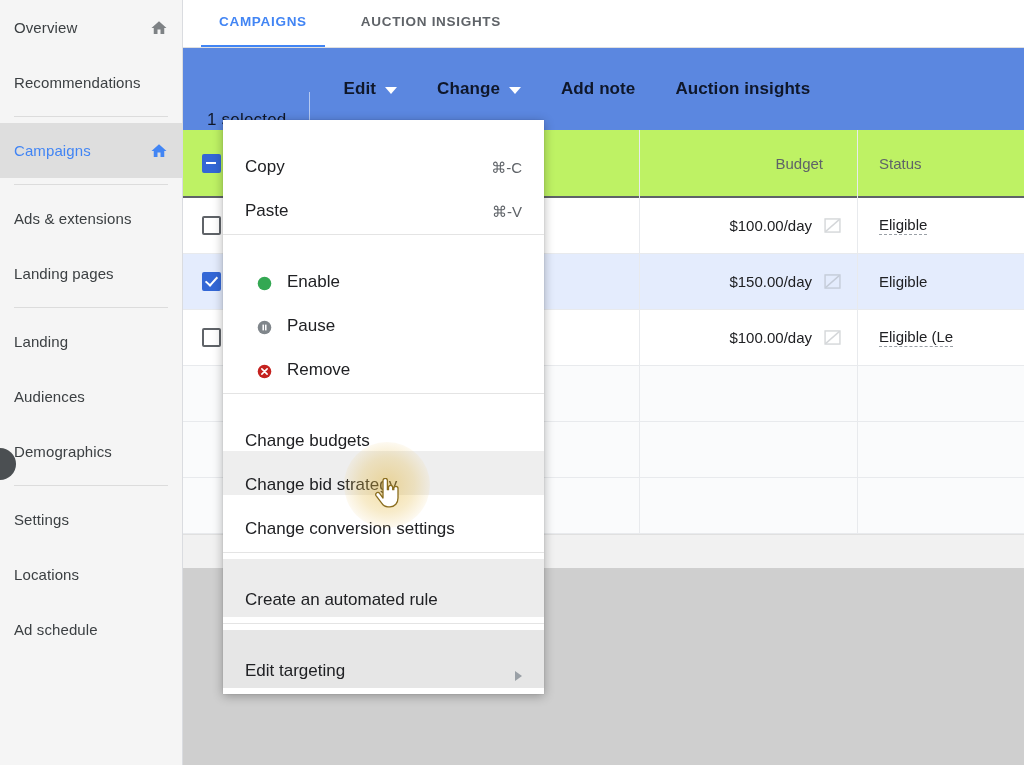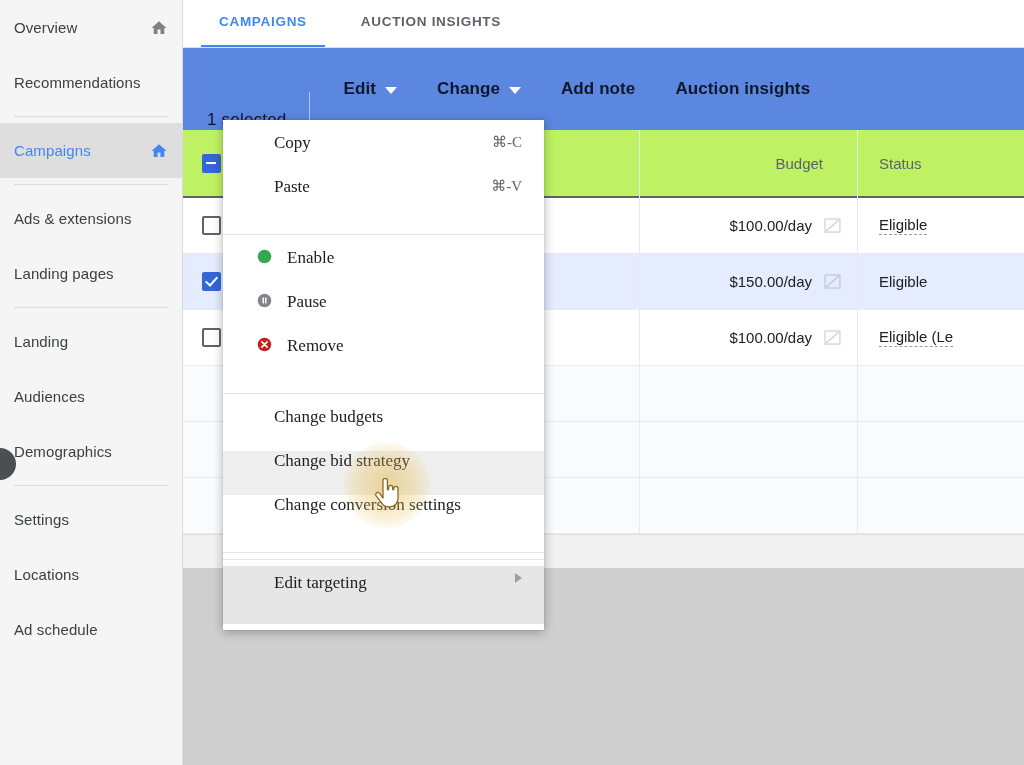--- a/index.html
+++ b/index.html
@@ -138,23 +138,23 @@
 
   #table-bottom-bar { height: 34px; background: #f1f1f1; border-top: 1px solid #e0e0e0; }
 
   
   #ctxmenu {
     position: absolute; left: 223px; top: 120px; width: 321px;
     background: #fff; box-shadow: 0 2px 10px rgba(0,0,0,.30), 0 0 1px rgba(0,0,0,.2);
     z-index: 40; padding-top: 6px; padding-bottom: 6px;
   }
   .mi {
-    display: flex; align-items: flex-start;
-    height: 44px; padding: 0 22px 0 51px;
-    font-size: 17px; color: #202124; cursor: pointer; white-space: nowrap; font-family: Liberation Serif, serif;
+    display: flex; align-items: flex-end;
+    height: 44px; padding: 0 22px 0 22px;
+    font-size: 17px; color: #202124; cursor: pointer; white-space: nowrap;
   }
   .mi .mi-label { flex: 1 1 auto; }
   .mi .mi-accel { font-size: 15px; color: #5f6368; }
   .mi.hover { background: #eeeeee; }
   .mi .dot-ic { width: 17px; height: 17px; flex: 0 0 17px; margin-right: 14px; }
   .mi.with-icon { padding-left: 33px; }
   .mi-sep { height: 1px; background: #e4e4e4; margin: 6px 0; }
   .grp-grey { background: #ececec; }
   .grp-grey2 { background: #e6e6e6; }
   .pad-grp { padding-top: 7px; padding-bottom: 7px; }
@@ -400,20 +400,25 @@
           <span class="mi-label">Change budgets</span>
         </div>
         <div class="mi hover">
           <span class="mi-label">Change bid strategy</span>
         </div>
         <div class="mi">
           <span class="mi-label">Change conversion settings</span>
         </div>
       </div>
       <div class="mi-sep"></div>
+      <div class="pad-grp grp-grey">
+        <div class="mi">
+          <span class="mi-label">Create an automated rule</span>
+        </div>
+      </div>
       <div class="mi-sep"></div>
       <div class="pad-grp grp-grey2">
         <div class="mi">
           <span class="mi-label">Edit targeting</span>
           <span class="submenu-arrow"></span>
         </div>
       </div>
     </div>
 
   <div id="click-glow"></div>

